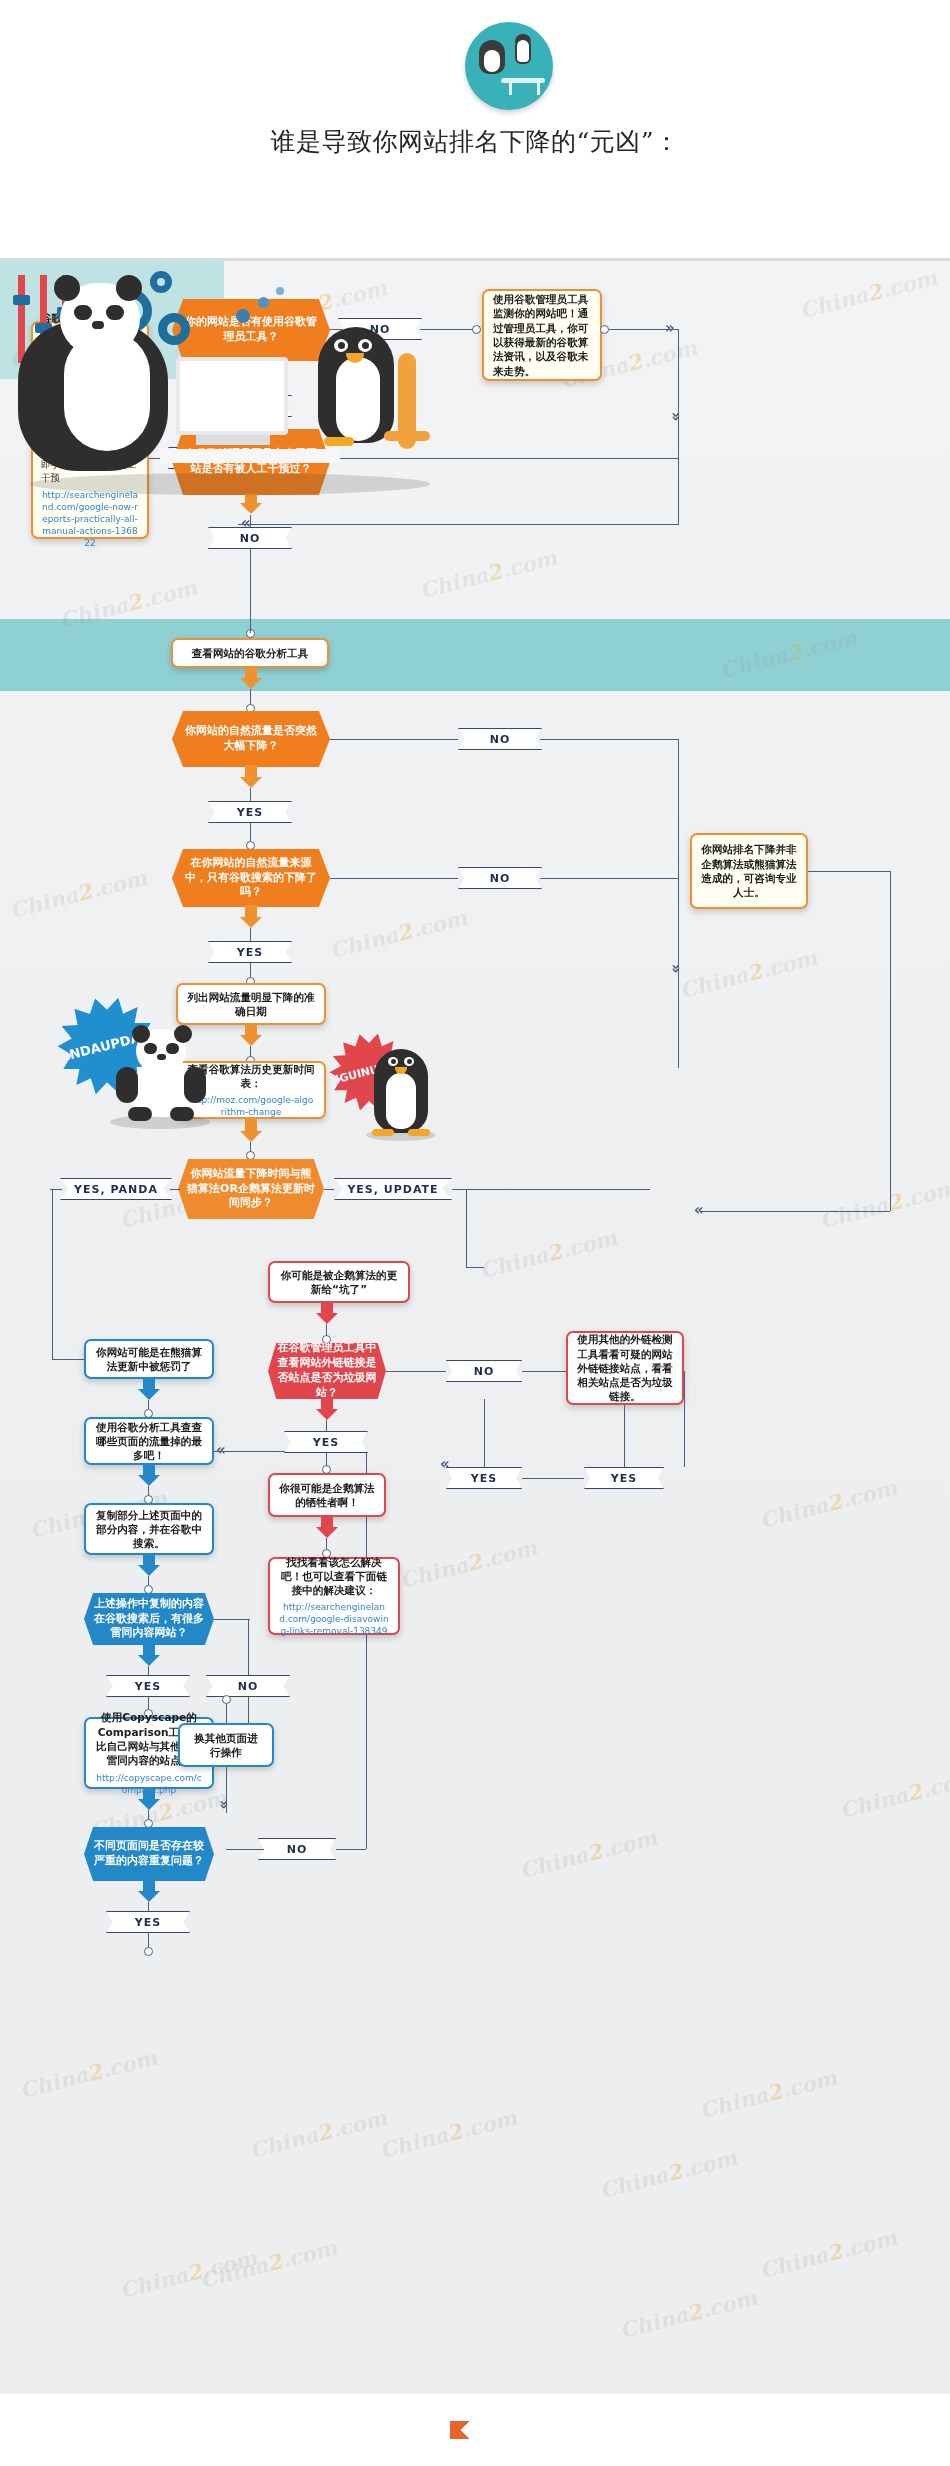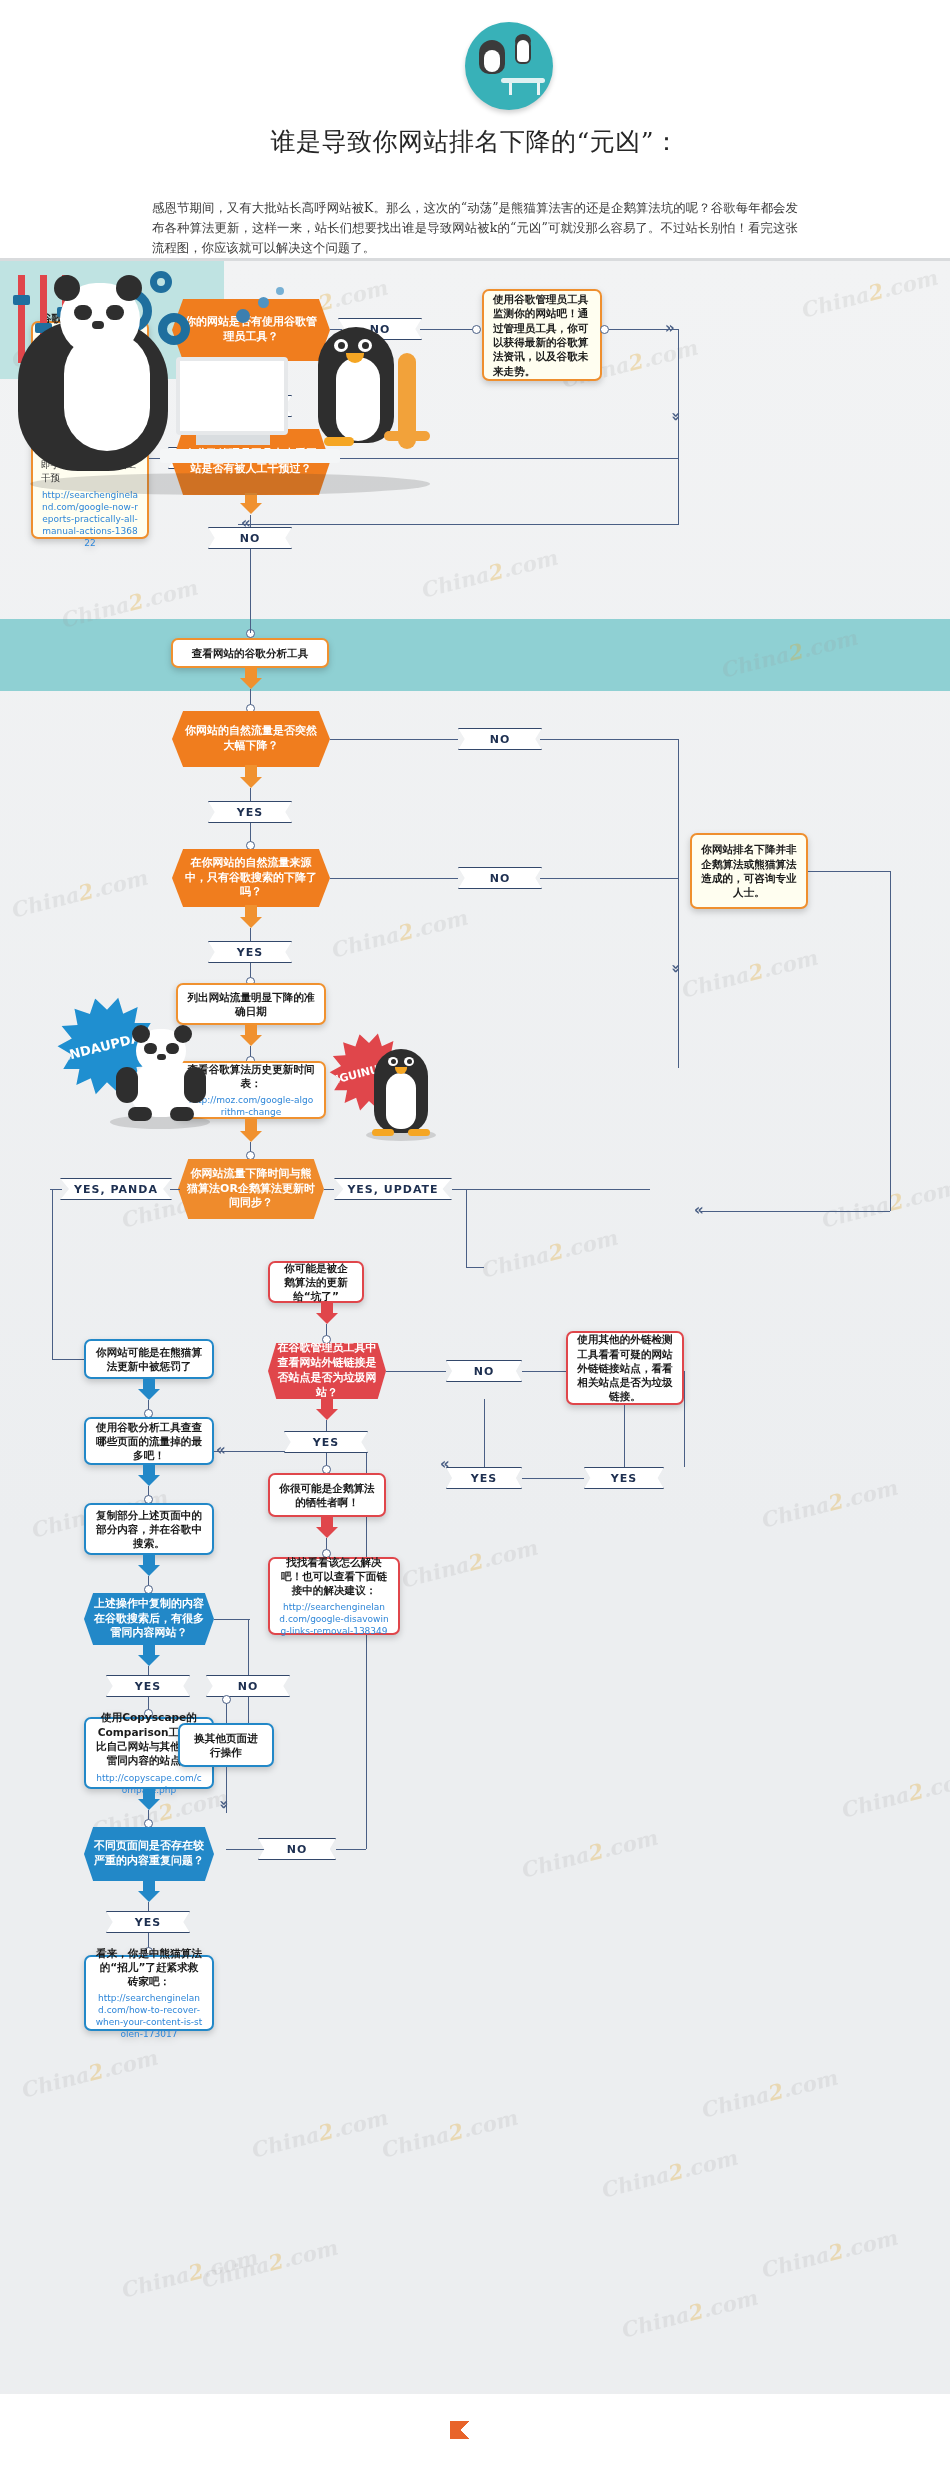--- a/index.html
+++ b/index.html
@@ -192,21 +192,20 @@
   <div class="mascot-circle">
     <div class="panda-head"></div>
       <div class="panda-belly"></div>
     <div class="peng-head"></div>
       <div class="peng"></div>
     <div class="desk"></div>
     <div class="leg" style="left:44px"></div>
       <div class="leg" style="left:72px"></div>
   </div>
   <div id="title1">谁是导致你网站排名下降的“元凶”：</div>
-  <div id="intro">感恩节期间，又有大批站长高呼网站被K。那么，这次的“动荡”是熊猫算法害的还是企鹅算法坑的呢？谷歌每年都会发布各种算法更新，这样一来，站长们想要找出谁是导致网站被k的“元凶”可就没那么容易了。不过站长别怕！看完这张流程图，你应该就可以解决这个问题了。</div>
 </div>
 
 <div id="flow">
 
   <div class="wm" style="left:10px;  top:70px;">China<b>2</b>.com</div>
   <div class="wm" style="left:250px; top:30px;">China<b>2</b>.com</div>
   <div class="wm" style="left:560px; top:90px;">China<b>2</b>.com</div>
   <div class="wm" style="left:800px; top:20px;">China<b>2</b>.com</div>
   <div class="wm" style="left:60px;  top:330px;">China<b>2</b>.com</div>
   <div class="wm" style="left:420px; top:300px;">China<b>2</b>.com</div>
@@ -449,40 +448,36 @@
     <div class="fat b" style="left:143px;top:1618px;">
       <i style="height:12px"></i>
       <s></s>
     </div>
     <div class="ln lnv" style="left:148px;top:1641px;height:10px;"></div>
     <div class="ribbon" style="left:106px;top:1650px;width:84px;">
       <span>YES</span>
     </div>
     <div class="ln lnv" style="left:148px;top:1672px;height:16px;"></div>
     <div class="dot" style="left:144px;top:1686px;"></div>
-    <div class="node proc blue" style="left:84px;top:1694px;width:130px;height:76px;">
-      <span>看来，你是中熊猫算法的“招儿”了赶紧求救砖家吧：</span>
-      <span class="lnk">http://searchengineland.com/how-to-recover-when-your-content-is-stolen-173017</span>
-    </div>
     <div class="node proc blue" style="left:178px;top:1462px;width:96px;height:44px;">
       <span>换其他页面进行操作</span>
     </div>
     <div class="ln lnv" style="left:226px;top:1442px;height:20px;"></div>
     <div class="dot" style="left:222px;top:1434px;"></div>
     <div class="ln lnv" style="left:226px;top:1506px;height:46px;"></div>
     <div class="chev" style="left:219px;top:1536px;transform:rotate(90deg);">»</div>
     <div class="ln lnh" style="left:226px;top:1588px;width:42px;"></div>
     <div class="ribbon" style="left:258px;top:1577px;width:78px;">
       <span>NO</span>
     </div>
     <div class="ln lnh" style="left:336px;top:1588px;width:30px;"></div>
     <div class="ln lnv" style="left:366px;top:1190px;height:398px;"></div>
     <div class="ln lnh" style="left:214px;top:1190px;width:152px;"></div>
     <div class="chev" style="left:216px;top:1182px;">«</div>
-    <div class="node proc red" style="left:268px;top:1000px;width:96px;height:42px;">
+    <div class="node proc red" style="left:268px;top:1000px;width:142px;height:42px;">
       <span>你可能是被企鹅算法的更新给“坑了”</span>
     </div>
     <div class="fat r" style="left:321px;top:1040px;">
       <i style="height:12px"></i>
       <s></s>
     </div>
     <div class="ln lnv" style="left:326px;top:1063px;height:14px;"></div>
     <div class="dot" style="left:322px;top:1074px;"></div>
     <div class="node hex-r" style="left:268px;top:1082px;width:118px;height:56px;">
       <span>在谷歌管理员工具中查看网站外链链接是否站点是否为垃圾网站？</span>

